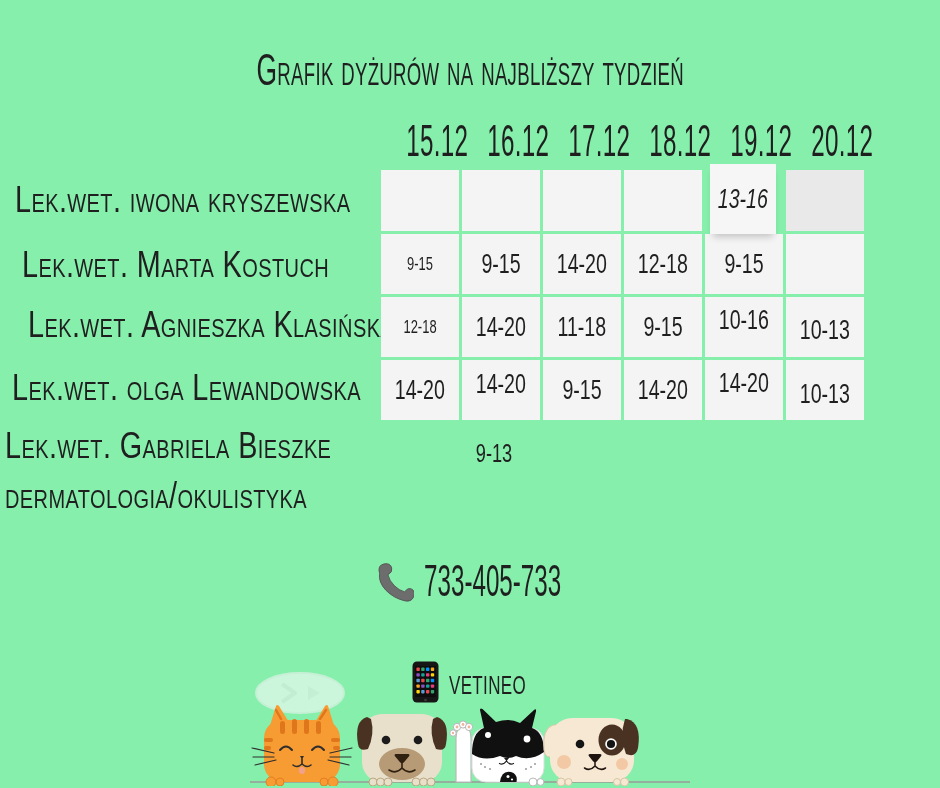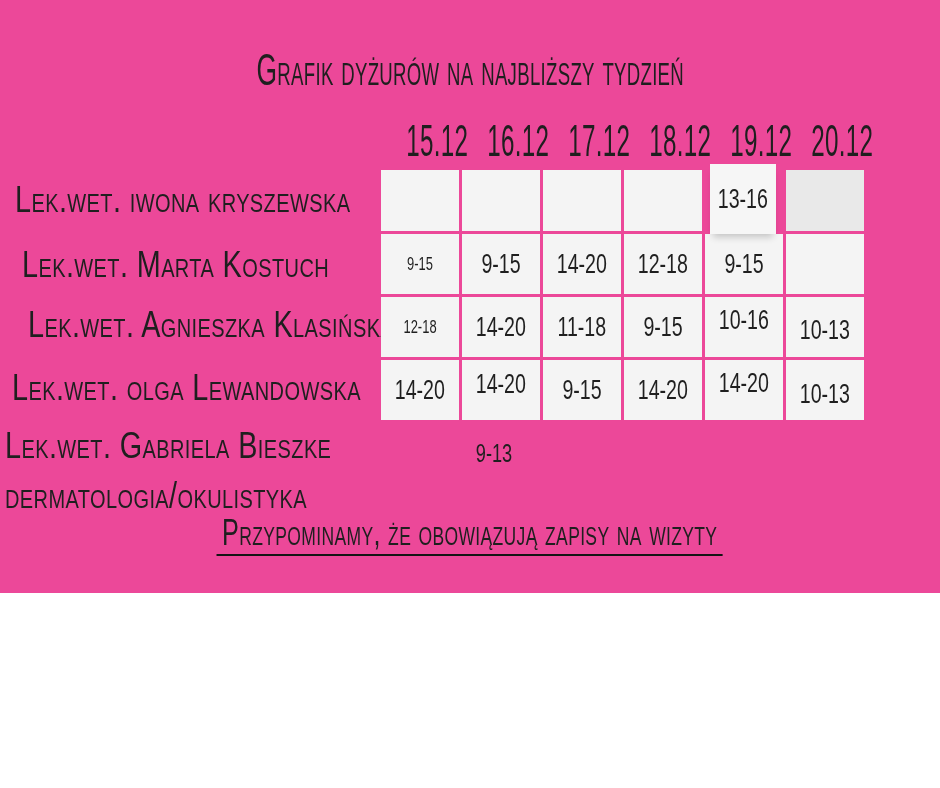--- a/index.html
+++ b/index.html
@@ -1,31 +1,31 @@
 <!DOCTYPE html>
 <html style="--ink: #1f1f1f; --cell-bg: #f4f4f4; --cell-dark: #e9e9e9; --cell-elevated: #f6f6f6; --baseline: #9a9a9a; --cat-orange: #f79b33; --pug-tan: #e9e0cc; --ear-brown: #4a3222; --dog-cream: #f6e8d2;"><head>
 <meta charset="utf-8">
 <style>
   html,body{margin:0;padding:0;background:#ffffff;}
-  .page{position:relative;width:940px;height:593px;background:#ec4899;overflow:hidden;
+  .page{position:relative;width:940px;height:788px;background:#86efac;overflow:hidden;
         font-family:"Liberation Sans",sans-serif;color:var(--ink,#1f1f1f);}
   .hand{font-variant:small-caps;font-weight:400;letter-spacing:.5px;}
   .title{position:absolute;top:48px;left:0;width:940px;text-align:center;
          font-size:44px;line-height:44px;margin:0;white-space:nowrap;}
   .title>span{display:inline-block;transform:scaleX(.6);}
   .date-label{position:absolute;top:124px;width:78px;text-align:center;
               font-size:44px;line-height:34px;white-space:nowrap;}
   .date-label>span{display:inline-block;transform:scaleX(.55);}
   .doctor-name{position:absolute;font-size:36px;line-height:36px;white-space:nowrap;}
   .doctor-name>span{display:inline-block;transform:scaleX(.8);transform-origin:left center;}
   .cell{position:absolute;background:var(--cell-bg,#f4f4f4);
         display:flex;align-items:center;justify-content:center;}
   .cell.dark{background:var(--cell-dark,#e9e9e9);}
   .cell.elevated{background:var(--cell-elevated,#f6f6f6);
-        box-shadow:0 6px 7px -3px rgba(0,0,0,.20);z-index:2;}
+        box-shadow:0 6px 7px -3px rgba(0,0,0,.20);z-index:2;font-style:italic;}
   .cv{font-size:28px;line-height:28px;display:inline-block;transform:scaleX(.7);white-space:nowrap;}
   .cv.small{font-size:18px;line-height:18px;transform:scaleX(.72);}
   .float-val{position:absolute;width:78px;text-align:center;font-size:26px;line-height:26px;}
   .float-val>span{display:inline-block;transform:scaleX(.7);}
   .notice-row{position:absolute;top:514px;left:0;width:940px;text-align:center;white-space:nowrap;}
   .notice-row .u{display:inline-block;transform:scaleX(.7);font-size:36px;line-height:38px;
                  border-bottom:2.5px solid #141414;padding:0 8px 2px;}
   .contact-row{position:absolute;display:flex;align-items:center;gap:10px;}
   .contact-row .txt{display:inline-block;white-space:nowrap;transform-origin:left center;}
   #phone-row{left:372px;top:558px;}
@@ -113,24 +113,27 @@
         <span class="cv" style="transform: scaleX(0.7) translateY(-7px);">14-20</span>
       </div>
       <div class="cell" style="left: 786px; top: 360px; width: 78px; height: 60px;">
         <span class="cv" style="transform: scaleX(0.7) translateY(4px);">10-13</span>
       </div>
       <div class="doctor-name hand" style="left: 5px; top: 428px;"><span>Lek.wet. Gabriela Bieszke</span></div>
       <div class="doctor-name hand" style="left: 5px; top: 478px;"><span>dermatologia/okulistyka</span></div>
       <div class="float-val" style="left: 455px; top: 440px;"><span>9-13</span></div>
     </div>
 
-  <div class="notice-row">
-    <span class="u hand">Przypominamy, że obowiązują zapisy na wizyty</span>
+
+  <div class="contact-row" id="phone-row">
+    <svg width="42" height="42" viewBox="0 0 50 50">
+      <path d="M9 16 Q6 6 15 4.5 Q22 3.5 23.5 9.5 Q24.8 14.5 19 17.5 Q20.5 24.5 26.5 30.5 Q32.5 36.5 39 38 Q42.5 32.5 47 34.5 Q52.5 37.5 49.5 44 Q46.5 50.5 38.5 48.5 Q26 45.5 16.5 36 Q7.5 26.5 9 16 Z" fill="#6d6d6d" stroke="#4f4f4f" stroke-width="1"></path>
+    </svg>
+    <span class="txt">733-405-733</span>
   </div>
-
 
 
   <div class="contact-row" id="app-row">
     <svg width="27" height="42" viewBox="0 0 27 42">
       <rect x="0.5" y="0.5" width="26" height="41" rx="4.5" fill="#161616"></rect>
       <rect x="3" y="5" width="21" height="31" fill="#0d0d0d"></rect>
       <g id="app-grid">
           <rect x="4.4" y="6.6" width="3.4" height="3.4" rx="0.8" fill="#e5484d"></rect>
           <rect x="9.2" y="6.6" width="3.4" height="3.4" rx="0.8" fill="#30a46c"></rect>
           <rect x="14" y="6.6" width="3.4" height="3.4" rx="0.8" fill="#0090ff"></rect>

